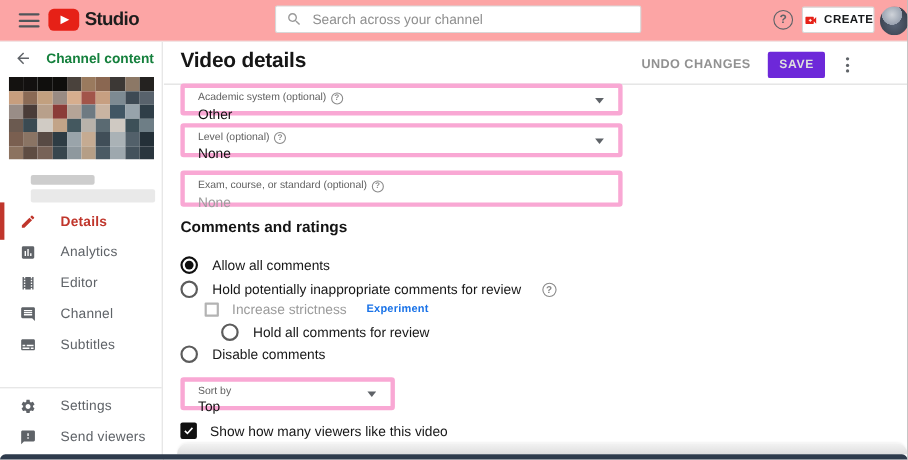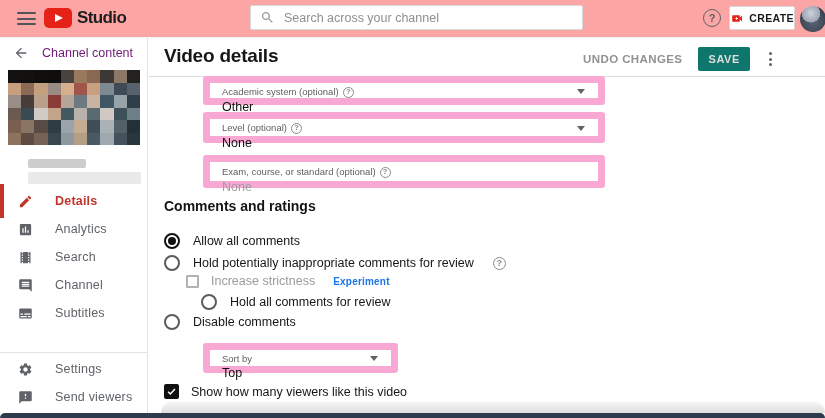--- a/index.html
+++ b/index.html
@@ -20,43 +20,43 @@
   .help-btn { position:absolute; left:703px; top:9px; width:18px; height:18px; border:1.6px solid #5f6368; border-radius:50%; background:none; color:#5f6368; font-size:11px; font-weight:700; display:flex; align-items:center; justify-content:center; cursor:pointer; }
   .create-btn { position:absolute; left:729px; top:6px; width:66px; height:24px; border:1px solid #d8d8d8; border-radius:2px; background:#fff; display:flex; align-items:center; justify-content:space-between; gap:5px; cursor:pointer; }
   .create-btn span { font-size:10.5px; font-weight:700; letter-spacing:0.4px; color:#17191b; }
   .avatar { position:absolute; left:800px; top:6px; width:26px; height:26px; border-radius:50%; cursor:pointer;
             background:radial-gradient(circle at 42% 28%, #cfd3d9 0%, #9aa3b1 38%, #55617200 39%),
                        radial-gradient(circle at 50% 60%, #5a6577 0%, #39424f 70%, #2c3440 100%); }
 
   
   .sidebar { position:absolute; left:0; top:38px; width:148px; bottom:0; background:#fff; border-right:1px solid #e2e2e2; }
   .back-row { position:absolute; top:7px; left:13px; display:flex; align-items:center; gap:13px; cursor:pointer; }
-  .back-row .lbl { font-size:12.5px; font-weight:400; color:#701a75; }
+  .back-row .lbl { font-size:12.5px; font-weight:700; color:#15803d; }
   .thumb { position:absolute; left:8px; top:32px; width:132px; height:75px; display:grid; grid-template-columns:repeat(10,1fr); grid-template-rows:repeat(6,1fr); overflow:hidden; }
   .blur-line-1 { position:absolute; left:28px; top:121px; width:58px; height:9px; background:#cdcdcd; border-radius:2px; }
   .blur-line-2 { position:absolute; left:28px; top:134px; width:113px; height:12px; background:#e9e9e9; border-radius:2px; }
   .nav { position:absolute; top:149px; left:0; right:0; }
   .nav-item { position:relative; height:28px; display:flex; align-items:center; gap:22px; padding-left:18px; cursor:pointer; }
   .nav-item .lbl { font-size:12.5px; color:#5f6368; letter-spacing:0.2px; }
   .nav-item.active .lbl { color:#c0362c; font-weight:700; }
   .nav-item.active::before { content:""; position:absolute; left:0; top:-3px; bottom:-3px; width:4px; background:#c0362c; }
   .side-divider { position:absolute; top:314px; left:0; right:0; border-top:1px solid #e2e2e2; }
   .nav-footer { position:absolute; top:317px; left:0; right:0; }
 
   
   .main { position:absolute; left:149px; top:38px; right:0; bottom:0; background:#fff; }
   .page-title { position:absolute; left:15px; top:7px; font-size:19px; font-weight:700; color:#161616; letter-spacing:-0.2px; }
   .actions { position:absolute; right:50px; top:9px; height:24px; display:flex; align-items:center; gap:16px; }
   .undo-btn { background:none; border:none; font-family:inherit; font-size:11.5px; font-weight:600; letter-spacing:0.4px; color:#919191; cursor:pointer; }
-  .save-btn { background:#0f766e; border:none; font-family:inherit; font-size:11px; font-weight:700; letter-spacing:0.6px; color:#dedede; padding:6px 10px; border-radius:2px; cursor:default; }
+  .save-btn { background:#6d28d9; border:none; font-family:inherit; font-size:11px; font-weight:700; letter-spacing:0.6px; color:#dedede; padding:6px 10px; border-radius:2px; cursor:default; }
   .kebab { display:flex; flex-direction:column; gap:2.5px; background:none; border:none; cursor:pointer; padding:3px; }
   .kebab i { width:3px; height:3px; border-radius:50%; background:#5f6368; }
   .content-divider { position:absolute; left:0; right:0; top:38px; border-top:1px solid #dcdcdc; }
 
-  .fbox { position:absolute; left:15px; width:402px; border:7px solid #f9a8d4; border-radius:3px; background:#fff; padding:4px 12px; cursor:pointer;margin-left:39px; }
+  .fbox { position:absolute; left:15px; width:402px; border:4px solid #f9a8d4; border-radius:3px; background:#fff; padding:4px 12px; cursor:pointer; }
   .fbox .flabel { display:flex; align-items:center; gap:4px; font-size:9.5px; color:#606060; line-height:1.1; }
   .fbox .fvalue { font-size:12.5px; color:#111; margin-top:2px; line-height:1.2; }
   .fbox .fvalue.muted { color:#9e9e9e; }
   .chev { position:absolute; right:13px; top:50%; transform:translateY(-40%); width:0; height:0; border-left:4.5px solid transparent; border-right:4.5px solid transparent; border-top:5px solid #5f6368; }
   .qmark { width:11px; height:11px; min-width:11px; border:1px solid #8a8a8a; border-radius:50%; color:#8a8a8a; font-size:7.5px; font-weight:700; display:inline-flex; align-items:center; justify-content:center; }
   .qmark.md { width:13px; height:13px; min-width:13px; font-size:9px; }
 
   .sec-title { position:absolute; left:15px; top:160px; font-size:14px; font-weight:700; color:#141414; }
   .sec-sub { position:absolute; left:15px; top:182px; font-size:11.5px; color:#8c8c8c; }
 
@@ -191,21 +191,21 @@
       <div class="nav-item">
         <svg width="15" height="15" viewBox="0 0 24 24">
             <path fill="#5f6368" d="M19 3H5c-1.1 0-2 .9-2 2v14c0 1.1.9 2 2 2h14c1.1 0 2-.9 2-2V5c0-1.1-.9-2-2-2zM9 17H7v-7h2v7zm4 0h-2V7h2v10zm4 0h-2v-4h2v4z"></path>
           </svg>
         <span class="lbl">Analytics</span>
       </div>
       <div class="nav-item">
         <svg width="15" height="15" viewBox="0 0 24 24">
             <path fill="#5f6368" d="M18 3v2h-2V3H8v2H6V3H4v18h2v-2h2v2h8v-2h2v2h2V3h-2zM8 17H6v-2h2v2zm0-4H6v-2h2v2zm0-4H6V7h2v2zm10 8h-2v-2h2v2zm0-4h-2v-2h2v2zm0-4h-2V7h2v2z"></path>
           </svg>
-        <span class="lbl">Search</span>
+        <span class="lbl">Editor</span>
       </div>
       <div class="nav-item">
         <svg width="15" height="15" viewBox="0 0 24 24">
             <path fill="#5f6368" d="M21.99 4c0-1.1-.89-2-1.99-2H4c-1.1 0-2 .9-2 2v12c0 1.1.9 2 2 2h14l4 4-.01-18zM18 14H6v-2h12v2zm0-3H6V9h12v2zm0-3H6V6h12v2z"></path>
           </svg>
         <span class="lbl">Channel</span>
       </div>
       <div class="nav-item">
         <svg width="15" height="15" viewBox="0 0 24 24">
             <path fill="#5f6368" d="M20 4H4c-1.1 0-2 .9-2 2v12c0 1.1.9 2 2 2h16c1.1 0 2-.9 2-2V6c0-1.1-.9-2-2-2zM4 12h4v2H4v-2zm10 6H4v-2h10v2zm6 0h-4v-2h4v2zm0-4H10v-2h10v2z"></path>

